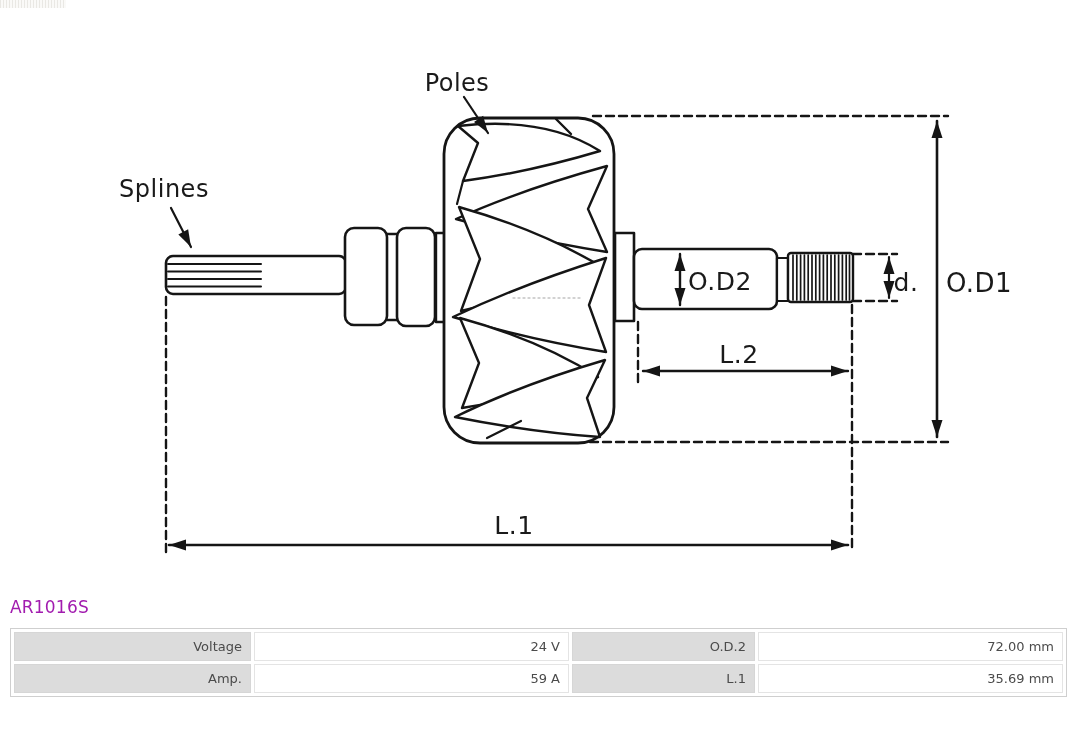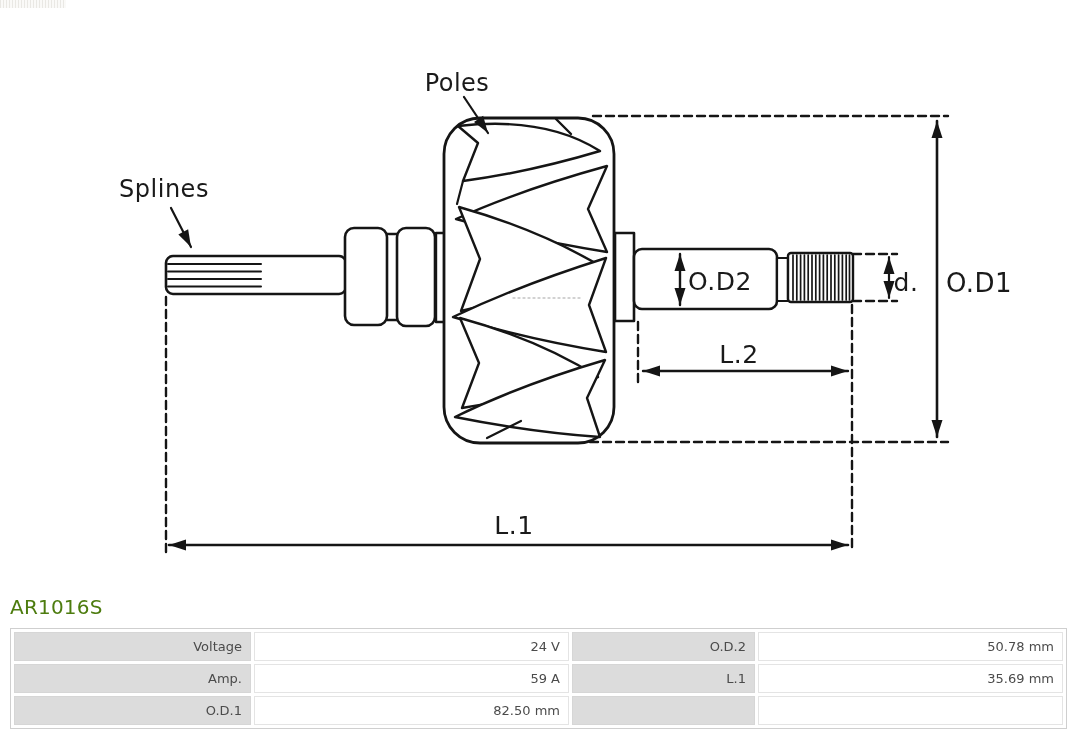--- a/index.html
+++ b/index.html
@@ -9,22 +9,22 @@
   }
   .partial-logo{
     position:absolute;left:0;top:0;width:66px;height:8px;opacity:.45;
     background:repeating-linear-gradient(90deg,#cfccc3 0 1px,#f4f3ef 1px 3px);
   }
   svg text{
     fill:#1a1a1a;letter-spacing:.5px;
     font-family:"DejaVu Sans","Liberation Sans",sans-serif;
   }
   .part-number{
-    position:absolute;left:10px;top:596px;font-size:20px;line-height:22px;
-    color:#4d7c0f;letter-spacing:.2px;
+    position:absolute;left:10px;top:596px;font-size:17px;line-height:22px;
+    color:#a21caf;letter-spacing:.2px;
   }
   table.spec{
     position:absolute;left:10px;top:628px;width:1055px;
     table-layout:fixed;border-collapse:separate;border-spacing:3px;
     border:1px solid #cfcfcf;background:#ffffff;
   }
   table.spec td{
     height:27px;font-size:13px;color:#4b4b4b;text-align:right;
     padding:0 8px 0 0;vertical-align:middle;overflow:hidden;white-space:nowrap;
   }
@@ -140,31 +140,25 @@
     <col style="width:237px">
       <col style="width:315px">
       <col style="width:183px">
       <col style="width:305px">
   </colgroup>
   <tbody>
     <tr>
       <td class="lbl">Voltage</td>
       <td class="val">24 V</td>
       <td class="lbl">O.D.2</td>
-      <td class="val">50.78 mm</td>
+      <td class="val">72.00 mm</td>
     </tr>
     <tr>
       <td class="lbl">Amp.</td>
       <td class="val">59 A</td>
       <td class="lbl">L.1</td>
       <td class="val">35.69 mm</td>
-    </tr>
-    <tr>
-      <td class="lbl">O.D.1</td>
-      <td class="val">82.50 mm</td>
-      <td class="lbl"></td>
-      <td class="val"></td>
     </tr>
   </tbody>
 </table>
 
 
 
 
 </body></html>

